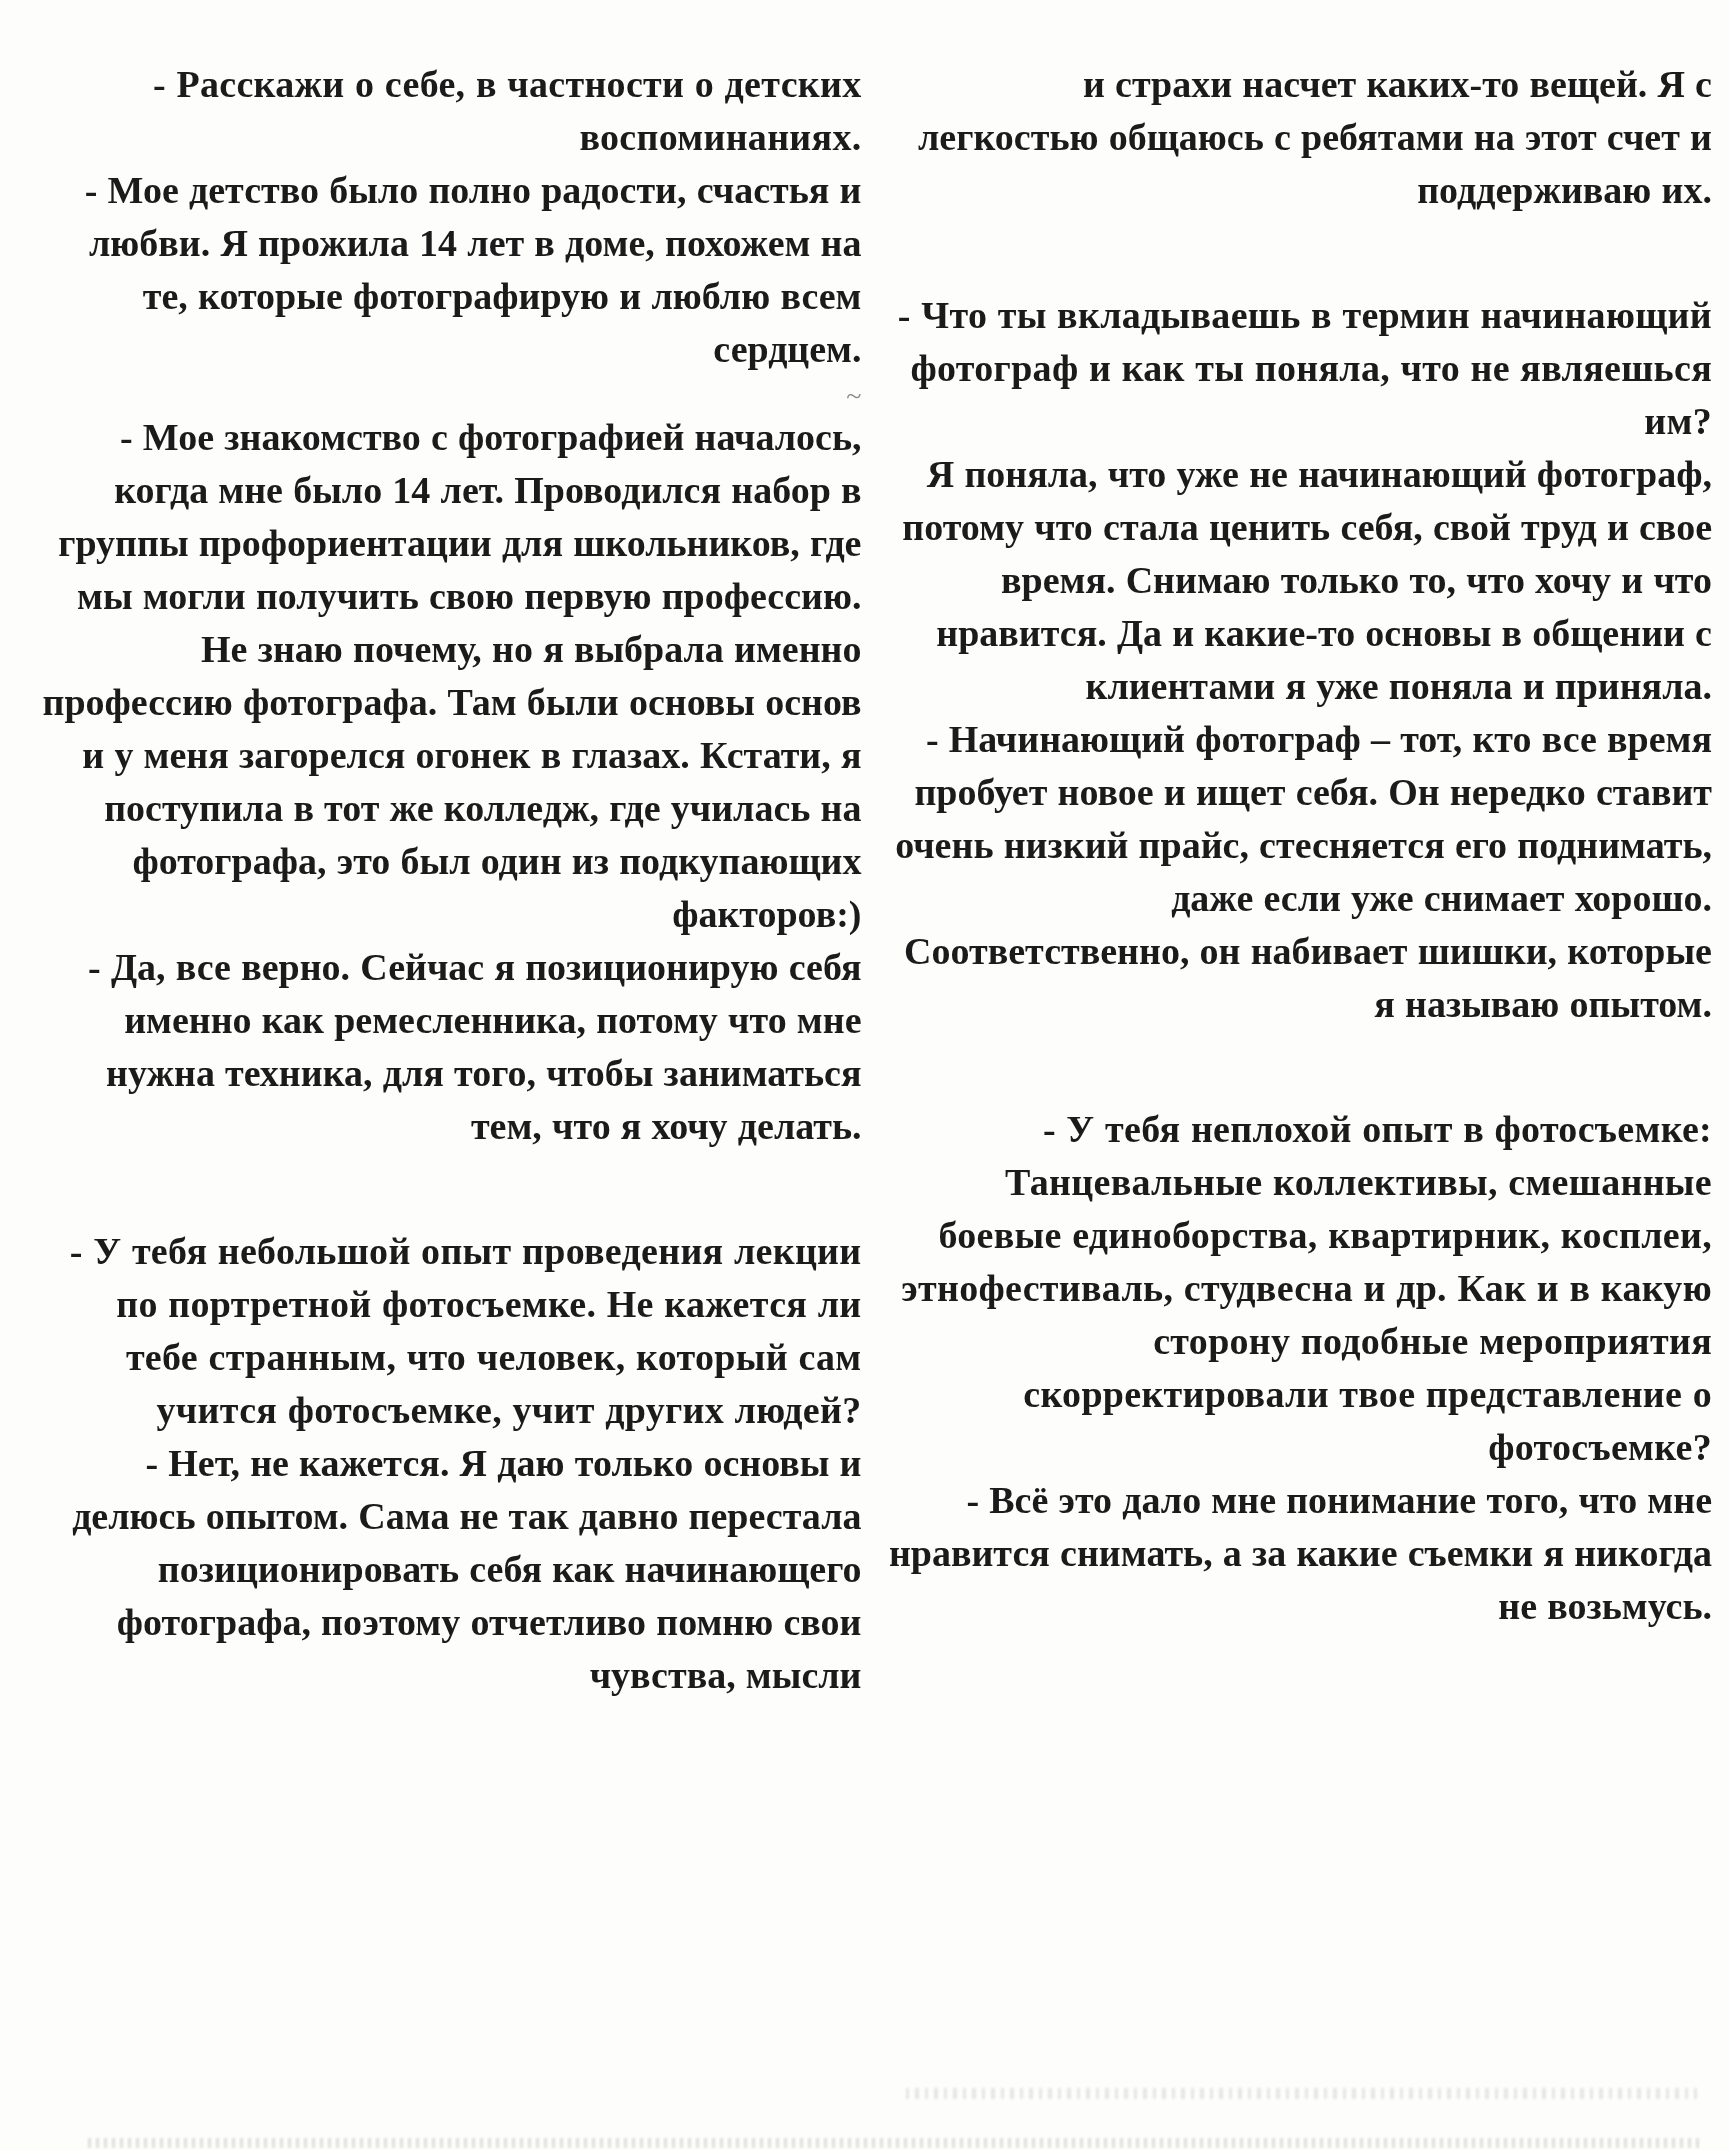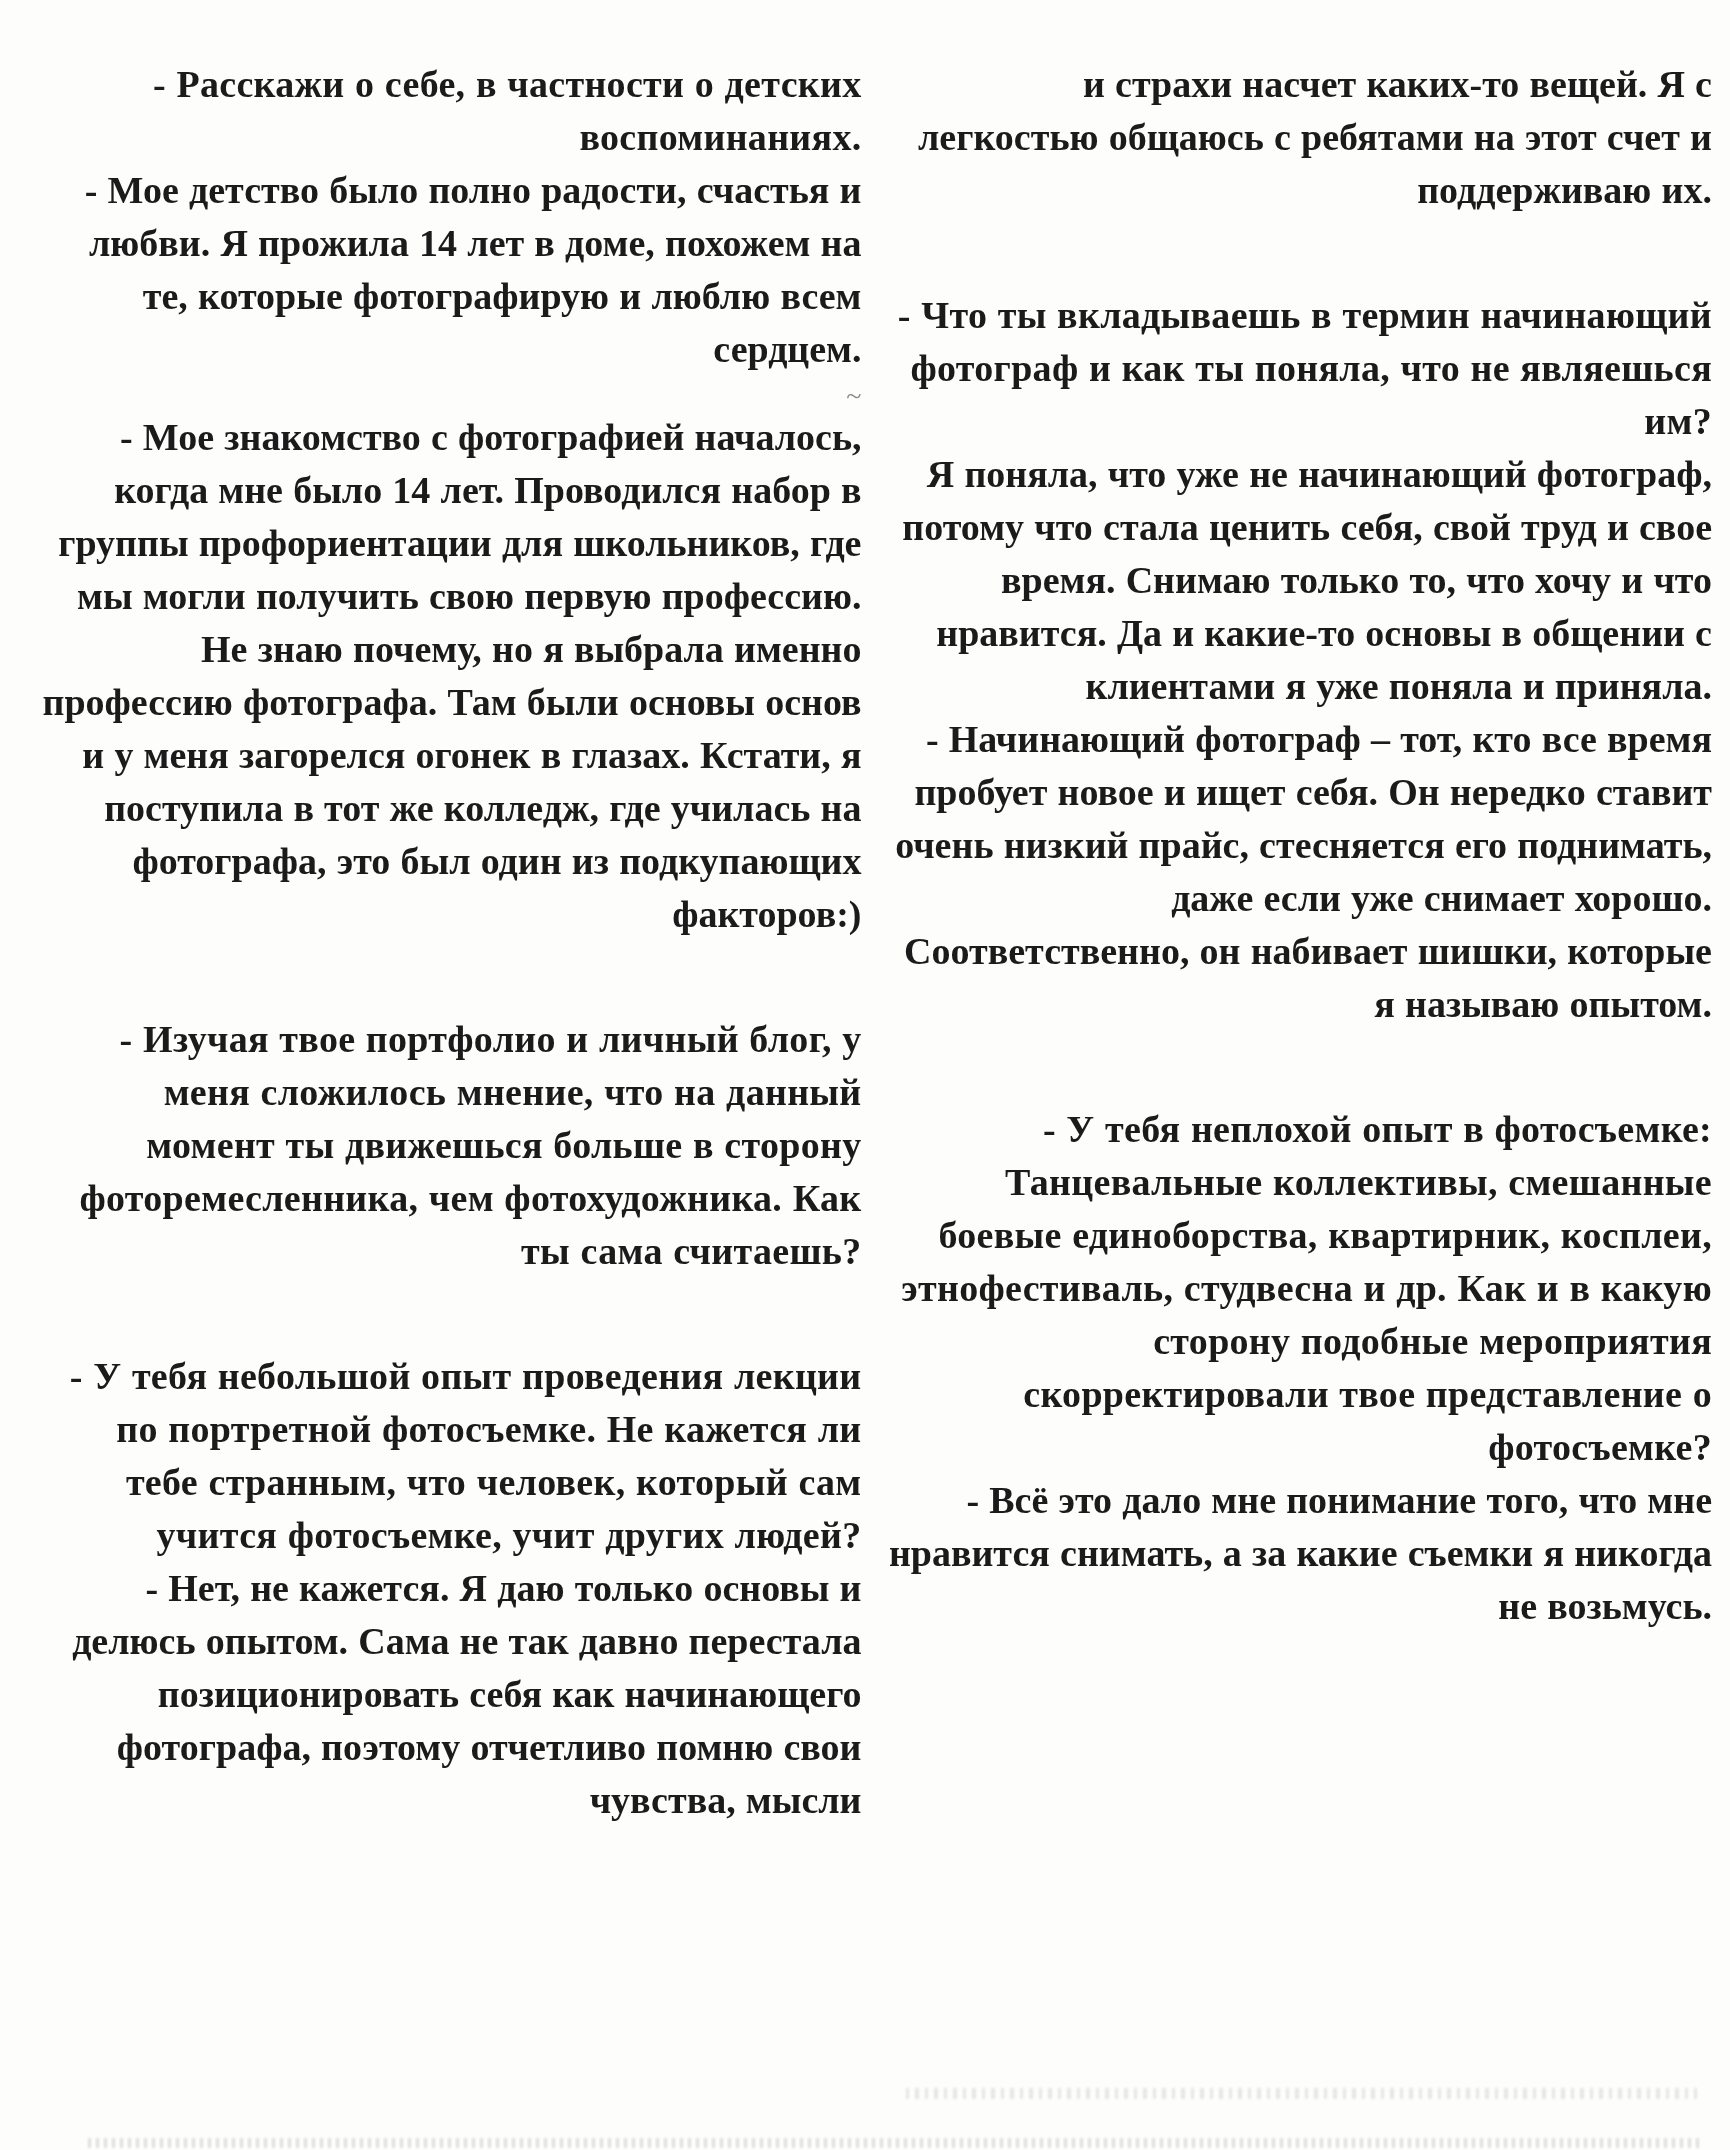--- a/index.html
+++ b/index.html
@@ -60,21 +60,21 @@
 </head>
 <body>
 
 <div class="page">
   <div class="columns">
     <div class="col">
         <p class="block question">- Расскажи о себе, в частности о детских воспоминаниях.</p>
         <p class="block answer">- Мое детство было полно радости, счастья и любви. Я прожила 14 лет в доме, похожем на те, которые фотографирую и люблю всем сердцем.</p>
         <p class="block artifact">~</p>
         <p class="block answer">- Мое знакомство с фотографией началось, когда мне было 14 лет. Проводился набор в группы профориентации для школьников, где мы могли получить свою первую профессию. Не знаю почему, но я выбрала именно профессию фотографа. Там были основы основ и у меня загорелся огонек в глазах. Кстати, я поступила в тот же колледж, где училась на фотографа, это был один из подкупающих факторов:)</p>
-        <p class="block question">- Изучая твое портфолио и личный блог, у меня сложилось мнение, что на данный момент ты движешься больше в сторону фоторемесленника, чем фотохудожника. Как ты сама считаешь?</p>
+        <p class="block answer">- Да, все верно. Сейчас я позиционирую себя именно как ремесленника, потому что мне нужна техника, для того, чтобы заниматься тем, что я хочу делать.</p>
         <p class="block question">- У тебя небольшой опыт проведения лекции по портретной фотосъемке. Не кажется ли тебе странным, что человек, который сам учится фотосъемке, учит других людей?</p>
         <p class="block answer">- Нет, не кажется. Я даю только основы и делюсь опытом. Сама не так давно перестала позиционировать себя как начинающего фотографа, поэтому отчетливо помню свои чувства, мысли</p>
       </div>
     <div class="col">
         <p class="block answer">и страхи насчет каких-то вещей. Я с легкостью общаюсь с ребятами на этот счет и поддерживаю их.</p>
         <p class="block question">- Что ты вкладываешь в термин начинающий фотограф и как ты поняла, что не являешься им?</p>
         <p class="block answer">Я поняла, что уже не начинающий фотограф, потому что стала ценить себя, свой труд и свое время. Снимаю только то, что хочу и что нравится. Да и какие-то основы в общении с клиентами я уже поняла и приняла.</p>
         <p class="block answer">- Начинающий фотограф – тот, кто все время пробует новое и ищет себя. Он нередко ставит очень низкий прайс, стесняется его поднимать, даже если уже снимает хорошо. Соответственно, он набивает шишки, которые я называю опытом.</p>
         <p class="block question">- У тебя неплохой опыт в фотосъемке: Танцевальные коллективы, смешанные боевые единоборства, квартирник, косплеи, этнофестиваль, студвесна и др. Как и в какую сторону подобные мероприятия скорректировали твое представление о фотосъемке?</p>
         <p class="block answer">- Всё это дало мне понимание того, что мне нравится снимать, а за какие съемки я никогда не возьмусь.</p>

